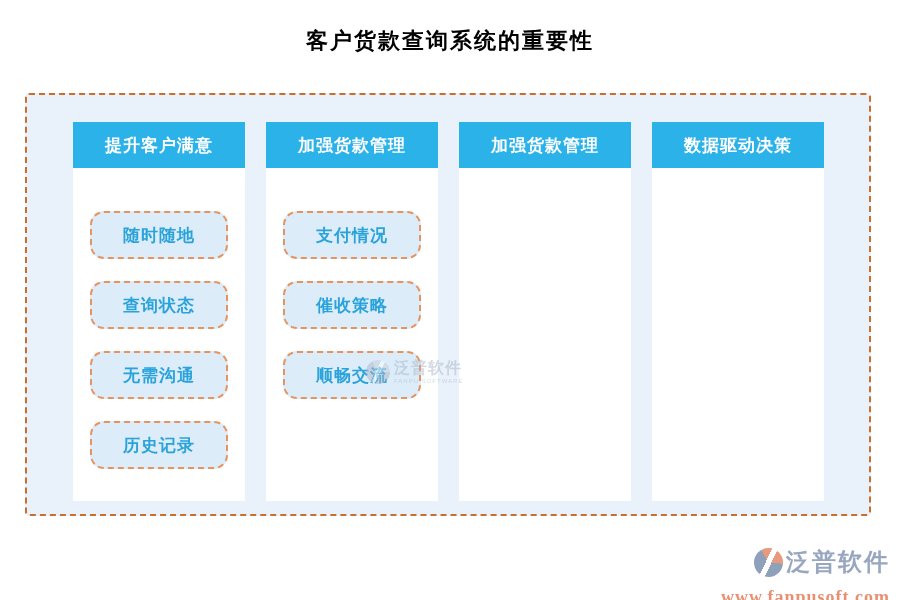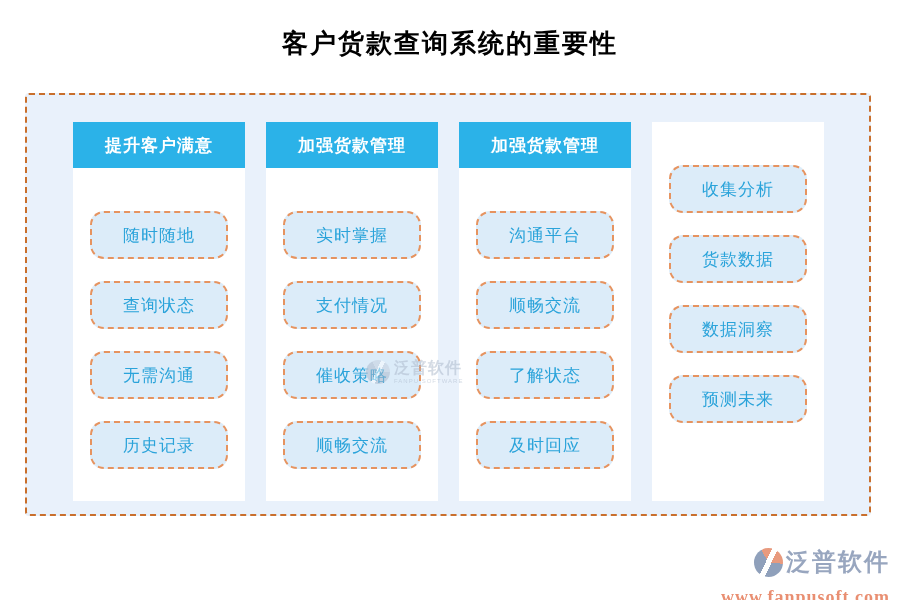--- a/index.html
+++ b/index.html
@@ -6,38 +6,38 @@
     --header-bg:#2bb2e8; --item-bg:#dcecf9; --item-border:#e6935f; --item-text:#2aa3da;
     --board-bg:#e9f1fb; --board-border:#c96f2c; --panel-bg:#ffffff; --title-text:#000000;
     --brand-name:#98a6bf; --brand-url:#e98f72; --watermark:#a9b6c9;
   }
   *{box-sizing:border-box;}
   html,body{margin:0;padding:0;}
   body{width:900px;height:600px;background:#fff;font-family:"Liberation Sans",sans-serif;}
   .stage{position:relative;width:900px;height:600px;overflow:hidden;background:#fff;}
 
   .title{position:absolute;top:26px;left:0;width:100%;margin:0;text-align:center;
-    font-size:26px;font-weight:bold;color:var(--title-text);letter-spacing:2px;}
+    font-size:22px;font-weight:bold;color:var(--title-text);letter-spacing:2px;}
 
   .board{position:absolute;left:25px;top:93px;width:846px;height:423px;
     background:var(--board-bg);border:2px dashed var(--board-border);border-radius:4px;}
 
   .col{position:absolute;top:27px;width:172px;height:379px;background:var(--panel-bg);
     display:flex;flex-direction:column;}
   .col.c0{left:46px;} .col.c1{left:239px;} .col.c2{left:432px;} .col.c3{left:625px;}
 
   .col-head{height:46px;flex:0 0 46px;background:var(--header-bg);color:#fff;
     font-size:17px;font-weight:bold;letter-spacing:1px;
     display:flex;align-items:center;justify-content:center;}
 
   .col-items{display:flex;flex-direction:column;gap:22px;padding-top:43px;align-items:center;}
 
   .item{width:138px;height:48px;background:var(--item-bg);
     border:2px dashed var(--item-border);border-radius:14px;
-    color:var(--item-text);font-size:17px;font-weight:normal;letter-spacing:1px;
+    color:var(--item-text);font-size:17px;font-weight:bold;letter-spacing:1px;
     display:flex;align-items:center;justify-content:center;}
 
   .watermark{position:absolute;left:366px;top:360px;display:flex;align-items:center;gap:4px;
     opacity:.5;pointer-events:none;}
   .wm-glyph{width:24px;height:24px;border-radius:50%;
     background:
       linear-gradient(115deg,transparent 44%,#fff 44%,#fff 56%,transparent 56%),
       conic-gradient(#c4cedc 0deg 90deg,var(--watermark) 90deg 330deg,#c4cedc 330deg 360deg);}
   .wm-text{display:flex;flex-direction:column;line-height:1;}
   .wm-name{color:var(--watermark);font-size:16px;font-weight:bold;letter-spacing:1px;}
@@ -68,44 +68,32 @@
         <div class="item">随时随地</div>
         <div class="item">查询状态</div>
         <div class="item">无需沟通</div>
         <div class="item">历史记录</div>
       </div>
     </section>
 
     <section class="col c1">
       <header class="col-head">加强货款管理</header>
       <div class="col-items">
-        <div class="item">实时掌握</div>
         <div class="item">支付情况</div>
         <div class="item">催收策略</div>
         <div class="item">顺畅交流</div>
       </div>
     </section>
 
     <section class="col c2">
       <header class="col-head">加强货款管理</header>
-      <div class="col-items">
-        <div class="item">沟通平台</div>
-        <div class="item">顺畅交流</div>
-        <div class="item">了解状态</div>
-        <div class="item">及时回应</div>
-      </div>
     </section>
 
     <section class="col c3">
-      <div class="col-items">
-        <div class="item">收集分析</div>
-        <div class="item">货款数据</div>
-        <div class="item">数据洞察</div>
-        <div class="item">预测未来</div>
-      </div>
+      <header class="col-head">数据驱动决策</header>
     </section>
 
   </div>
 
   <div class="watermark">
     <span class="wm-glyph"></span>
     <span class="wm-text">
       <span class="wm-name">泛普软件</span>
       <span class="wm-sub">FANPU SOFTWARE</span>
     </span>

